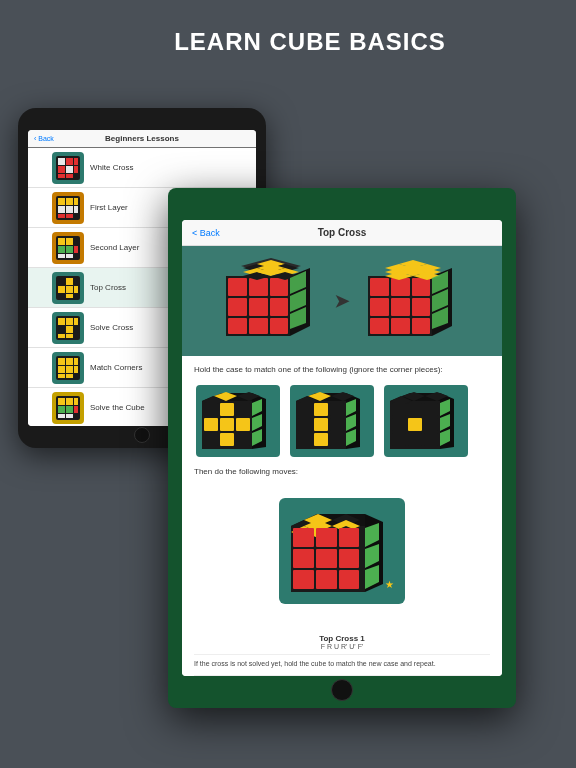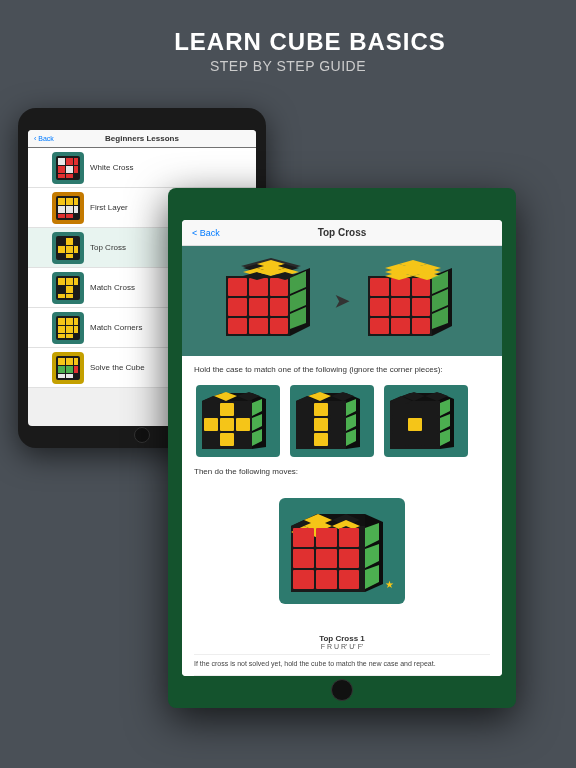--- a/index.html
+++ b/index.html
@@ -261,21 +261,20 @@
     
     .cube-svg {
       display: block;
     }
   </style>
 </head>
 <body>
 
 <div class="header-area">
   <div class="header-title">LEARN CUBE BASICS</div>
-  <div class="header-subtitle">STEP BY STEP GUIDE</div>
 </div>
 
 <div class="ipad-container ipad-back">
   <div class="ipad-screen">
     <div class="list-nav-bar">
       <span style="font-size:7px;color:#007aff;position:absolute;left:6px;">‹ Back</span>
       <span class="list-nav-title">Beginners Lessons</span>
     </div>
 
     <div class="list-item">
@@ -304,20 +303,35 @@
           <rect x="20" y="4" width="4" height="7" fill="#f5c518"></rect>
           <rect x="4" y="12" width="7" height="7" fill="#e8e8e8"></rect>
           <rect x="12" y="12" width="7" height="7" fill="#e8e8e8"></rect>
           <rect x="20" y="12" width="4" height="7" fill="#e8e8e8"></rect>
           <rect x="4" y="20" width="7" height="4" fill="#e03030"></rect>
           <rect x="12" y="20" width="7" height="4" fill="#e03030"></rect>
         </svg>
       </div>
       <span class="list-item-label">First Layer</span>
     </div>
+    <div class="list-item">
+      <div class="list-item-thumb" style="background:#c47a00;">
+        <svg class="mini-cube" viewBox="0 0 28 28">
+          <rect x="2" y="2" width="24" height="24" fill="#1a1a1a" rx="2"></rect>
+          <rect x="4" y="4" width="7" height="7" fill="#f5c518"></rect>
+          <rect x="12" y="4" width="7" height="7" fill="#f5c518"></rect>
+          <rect x="4" y="12" width="7" height="7" fill="#4caf50"></rect>
+          <rect x="12" y="12" width="7" height="7" fill="#4caf50"></rect>
+          <rect x="20" y="12" width="4" height="7" fill="#e03030"></rect>
+          <rect x="4" y="20" width="7" height="4" fill="#e8e8e8"></rect>
+          <rect x="12" y="20" width="7" height="4" fill="#e8e8e8"></rect>
+        </svg>
+      </div>
+      <span class="list-item-label">Second Layer</span>
+    </div>
     <div class="list-item" style="background:#e8f4f0;">
       <div class="list-item-thumb" style="background:#2d7a6e;">
         <svg class="mini-cube" viewBox="0 0 28 28">
           <rect x="2" y="2" width="24" height="24" fill="#1a1a1a" rx="2"></rect>
           <rect x="4" y="4" width="7" height="7" fill="#1a1a1a"></rect>
           <rect x="12" y="4" width="7" height="7" fill="#f5c518"></rect>
           <rect x="20" y="4" width="4" height="7" fill="#1a1a1a"></rect>
           <rect x="4" y="12" width="7" height="7" fill="#f5c518"></rect>
           <rect x="12" y="12" width="7" height="7" fill="#f5c518"></rect>
           <rect x="20" y="12" width="4" height="7" fill="#f5c518"></rect>
@@ -334,21 +348,21 @@
           <rect x="4" y="4" width="7" height="7" fill="#f5c518"></rect>
           <rect x="12" y="4" width="7" height="7" fill="#f5c518"></rect>
           <rect x="20" y="4" width="4" height="7" fill="#f5c518"></rect>
           <rect x="4" y="12" width="7" height="7" fill="#1a1a1a"></rect>
           <rect x="12" y="12" width="7" height="7" fill="#f5c518"></rect>
           <rect x="20" y="12" width="4" height="7" fill="#1a1a1a"></rect>
           <rect x="4" y="20" width="7" height="4" fill="#f5c518"></rect>
           <rect x="12" y="20" width="7" height="4" fill="#f5c518"></rect>
         </svg>
       </div>
-      <span class="list-item-label">Match Cross</span>
+      <span class="list-item-label">Solve Cross</span>
     </div>
     <div class="list-item">
       <div class="list-item-thumb" style="background:#2d7a6e;">
         <svg class="mini-cube" viewBox="0 0 28 28">
           <rect x="2" y="2" width="24" height="24" fill="#1a1a1a" rx="2"></rect>
           <rect x="4" y="4" width="7" height="7" fill="#f5c518"></rect>
           <rect x="12" y="4" width="7" height="7" fill="#f5c518"></rect>
           <rect x="20" y="4" width="4" height="7" fill="#f5c518"></rect>
           <rect x="4" y="12" width="7" height="7" fill="#f5c518"></rect>
           <rect x="12" y="12" width="7" height="7" fill="#f5c518"></rect>

